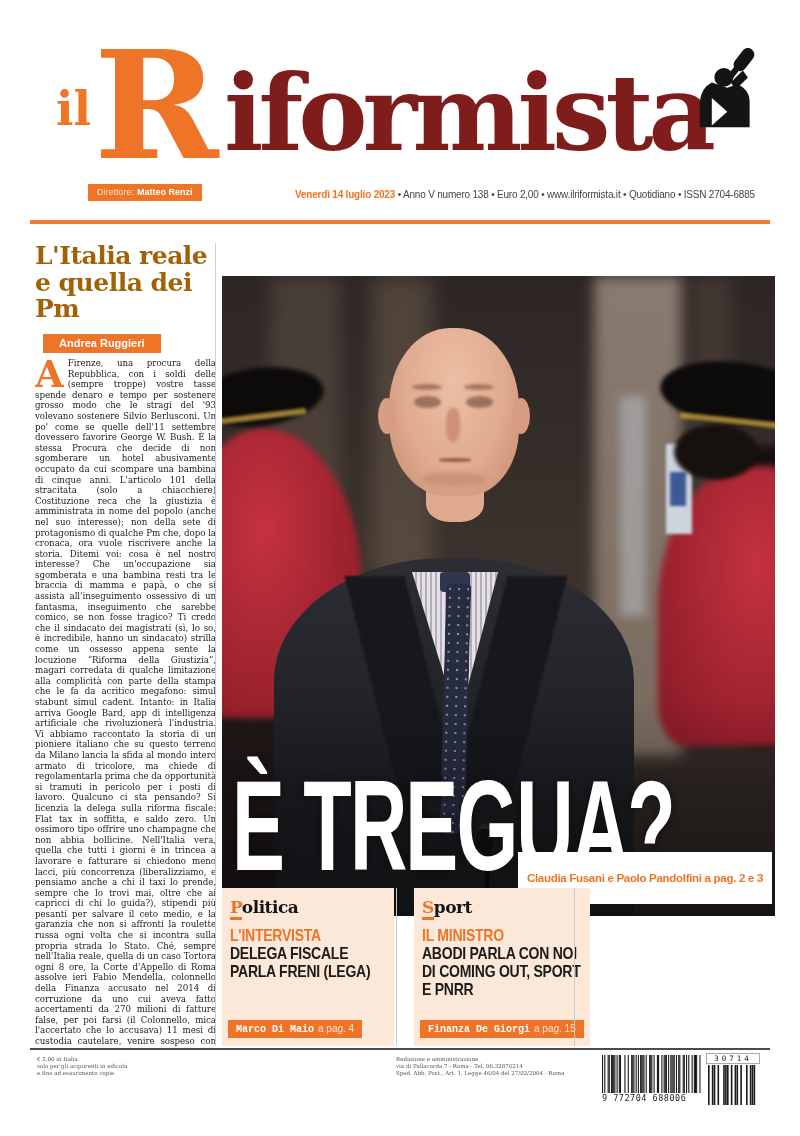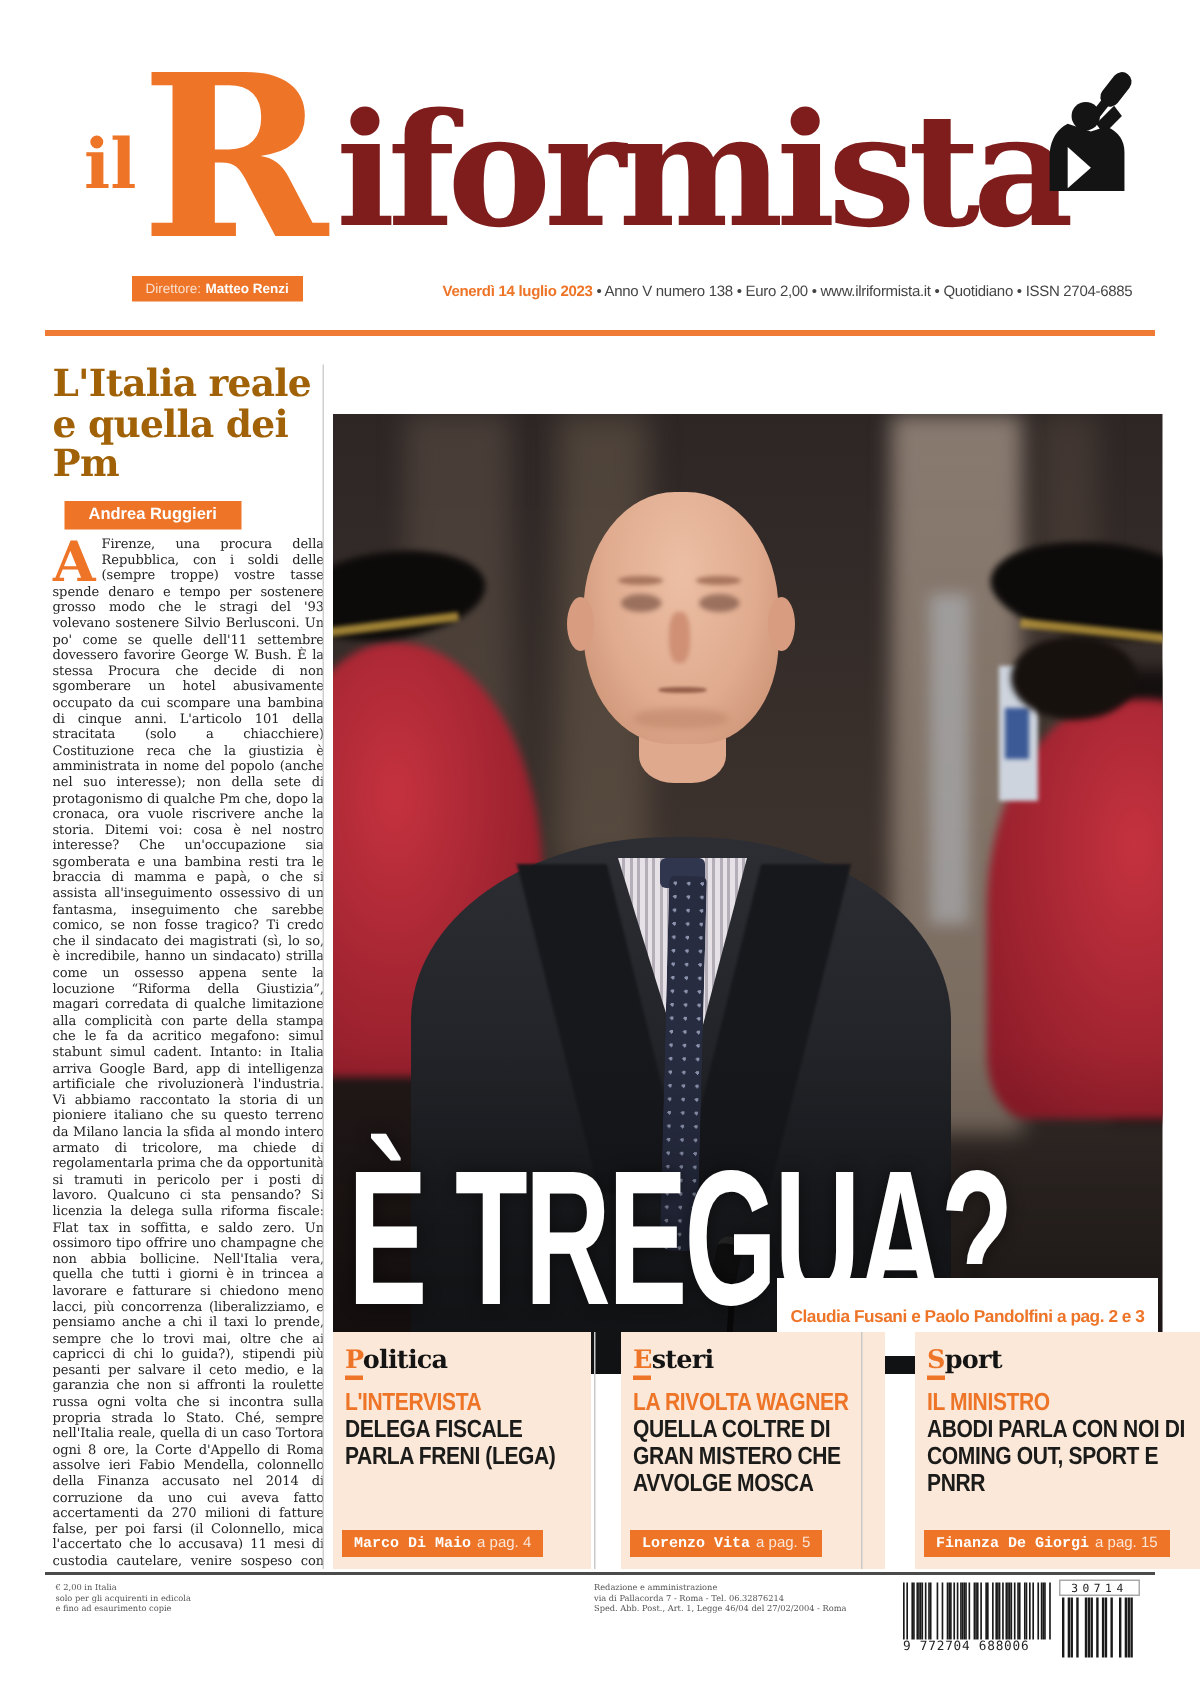--- a/index.html
+++ b/index.html
@@ -186,26 +186,20 @@
     <div class="big-head">È TREGUA?</div>
     <div class="photo-caption">Claudia Fusani e Paolo Pandolfini a pag. 2 e 3</div>
   </div>
 
   <div class="sections">
     <div class="sec">
       <div class="sec-title"><span class="fl">P</span><span>olitica</span></div>
       <div class="sec-kicker">L'INTERVISTA</div>
       <div class="sec-headline">DELEGA FISCALE PARLA FRENI (LEGA)</div>
       <div class="sec-author"><span class="au">Marco Di Maio</span><span class="pg">a pag. 4</span></div>
-    </div>
-    <div class="sec">
-      <div class="sec-title"><span class="fl">E</span><span>steri</span></div>
-      <div class="sec-kicker">LA RIVOLTA WAGNER</div>
-      <div class="sec-headline">QUELLA COLTRE DI GRAN MISTERO CHE AVVOLGE MOSCA</div>
-      <div class="sec-author"><span class="au">Lorenzo Vita</span><span class="pg">a pag. 5</span></div>
     </div>
     <div class="sec">
       <div class="sec-title"><span class="fl">S</span><span>port</span></div>
       <div class="sec-kicker">IL MINISTRO</div>
       <div class="sec-headline">ABODI PARLA CON NOI DI COMING OUT, SPORT E PNRR</div>
       <div class="sec-author"><span class="au">Finanza De Giorgi</span><span class="pg">a pag. 15</span></div>
     </div>
   </div>
   <div class="sec-divider sd1"></div>
   <div class="sec-divider sd2"></div>

